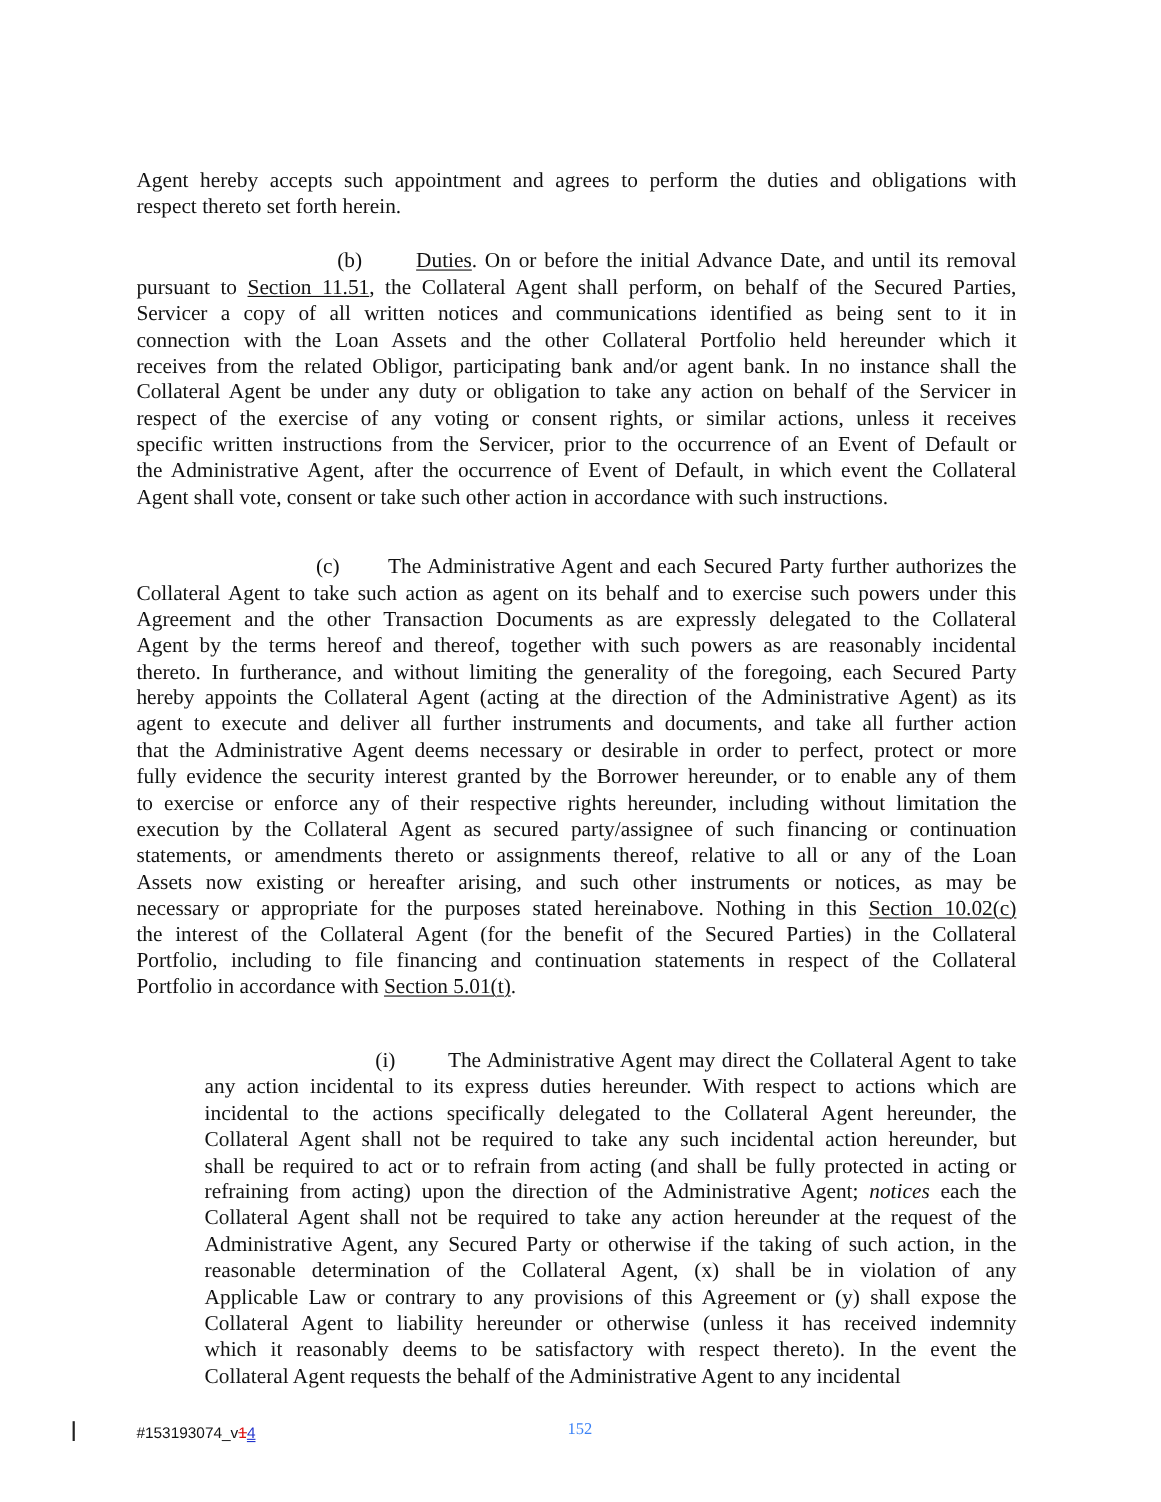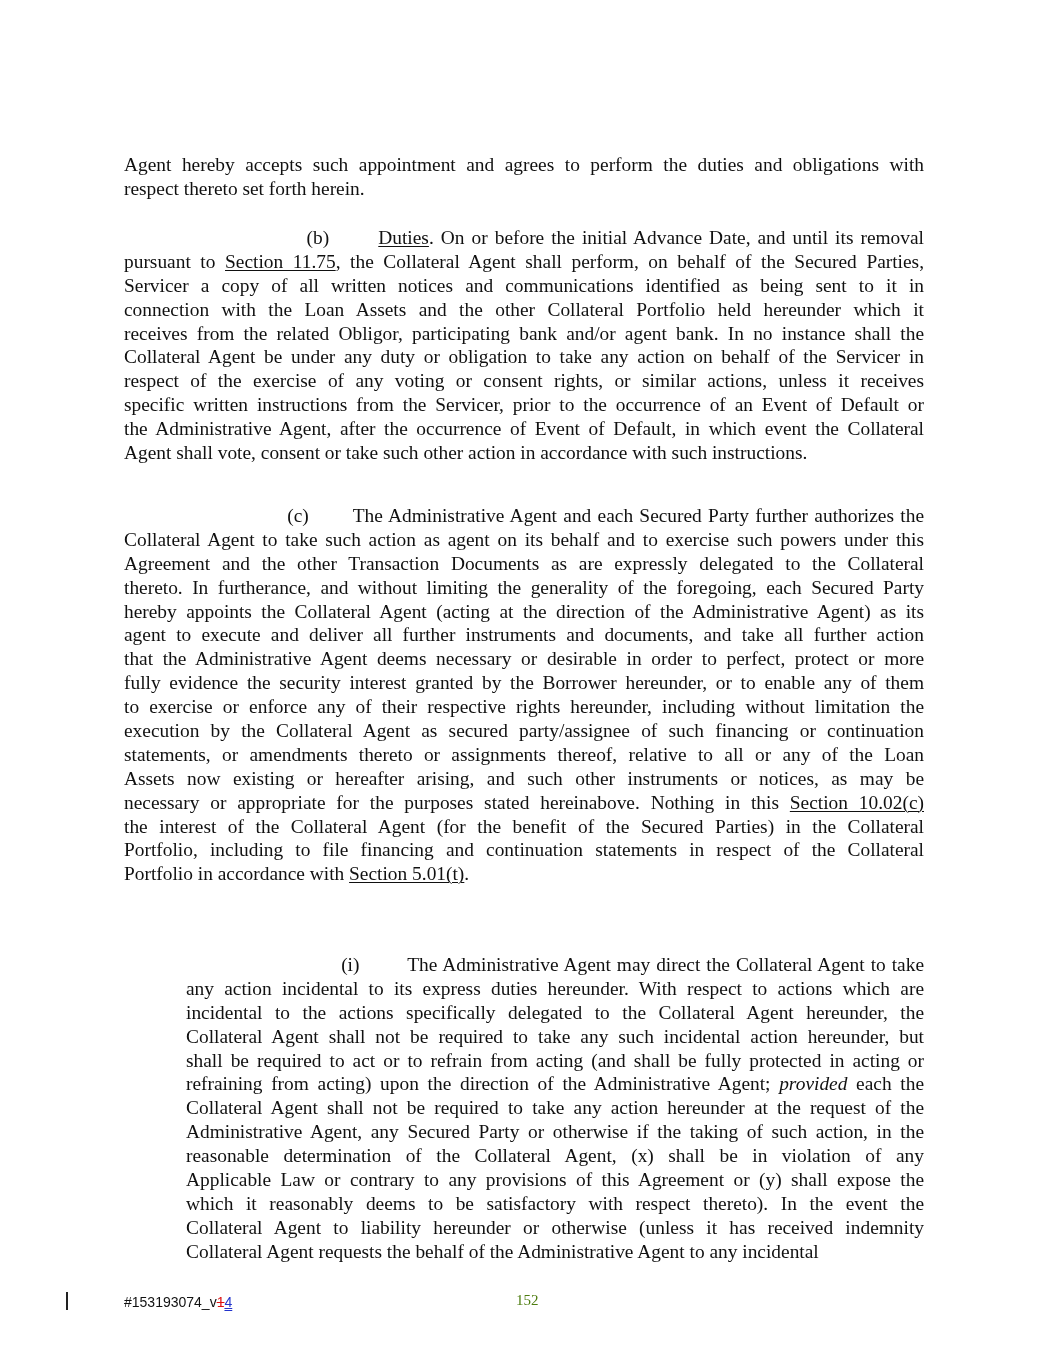--- a/index.html
+++ b/index.html
@@ -15,74 +15,75 @@
   .line.last { text-align-last: left; }
   .para { position: absolute; }
   .p-body { left: 124px; width: 800px; }
   .p-sub { left: 186px; width: 738px; }
   .u { text-decoration: underline; text-underline-offset: 2px; text-decoration-thickness: 1px; }
   .i { font-style: italic; }
   .footer-bar { position: absolute; left: 66px; top: 1264px; width: 2px; height: 18px; background: #222; }
   .footer-id { position: absolute; left: 124px; top: 1266px; font-family: "Liberation Sans", sans-serif; font-size: 14px; color: #111; }
   .del { color: #d11; text-decoration: line-through; }
   .ins { color: #2233cc; text-decoration: underline double; }
-  .page-num { position: absolute; left: 516px; top: 1264px; font-family: "Liberation Serif", serif; font-size: 15px; color: #4d7c0f; }
+  .page-num { position: absolute; left: 516px; top: 1264px; font-family: "Liberation Serif", serif; font-size: 15px; color: #3b82f6; }
 </style>
 </head>
 <body>
 
 <div class="page">
 
   <div class="para p-body text" style="top:125px;">
       <span class="line"><span>Agent hereby accepts such appointment and agrees to perform the duties and obligations with</span></span>
       <span class="line last"><span>respect thereto set forth herein.</span></span>
     </div>
   <div class="para p-body text" style="top:198px;">
       <span class="line"><span>&nbsp;&nbsp;&nbsp;&nbsp;&nbsp;&nbsp;&nbsp;&nbsp;&nbsp;&nbsp;&nbsp;&nbsp;&nbsp;&nbsp;&nbsp;&nbsp;&nbsp;&nbsp;&nbsp;&nbsp;&nbsp;&nbsp;&nbsp;&nbsp;&nbsp;&nbsp;(b)&nbsp;&nbsp;&nbsp;&nbsp;&nbsp;&nbsp;&nbsp;</span><span class="u">Duties</span><span>.  On or before the initial Advance Date, and until its removal</span></span>
-      <span class="line"><span>pursuant to </span><span class="u">Section 11.75</span><span>, the Collateral Agent shall perform, on behalf of the Secured Parties,</span></span>
+      <span class="line"><span>pursuant to </span><span class="u">Section 11.51</span><span>, the Collateral Agent shall perform, on behalf of the Secured Parties,</span></span>
       <span class="line"><span>Servicer a copy of all written notices and communications identified as being sent to it in</span></span>
       <span class="line"><span>connection with the Loan Assets and the other Collateral Portfolio held hereunder which it</span></span>
       <span class="line"><span>receives from the related Obligor, participating bank and/or agent bank.  In no instance shall the</span></span>
       <span class="line"><span>Collateral Agent be under any duty or obligation to take any action on behalf of the Servicer in</span></span>
       <span class="line"><span>respect of the exercise of any voting or consent rights, or similar actions, unless it receives</span></span>
       <span class="line"><span>specific written instructions from the Servicer, prior to the occurrence of an Event of Default or</span></span>
       <span class="line"><span>the Administrative Agent, after the occurrence of Event of Default, in which event the Collateral</span></span>
       <span class="line last"><span>Agent shall vote, consent or take such other action in accordance with such instructions.</span></span>
     </div>
   <div class="para p-body text" style="top:476px;">
       <span class="line"><span>&nbsp;&nbsp;&nbsp;&nbsp;&nbsp;&nbsp;&nbsp;&nbsp;&nbsp;&nbsp;&nbsp;&nbsp;&nbsp;&nbsp;&nbsp;&nbsp;&nbsp;&nbsp;&nbsp;&nbsp;&nbsp;&nbsp;&nbsp;&nbsp;&nbsp;&nbsp;(c)&nbsp;&nbsp;&nbsp;&nbsp;&nbsp;&nbsp;&nbsp;The Administrative Agent and each Secured Party further authorizes the</span></span>
       <span class="line"><span>Collateral Agent to take such action as agent on its behalf and to exercise such powers under this</span></span>
       <span class="line"><span>Agreement and the other Transaction Documents as are expressly delegated to the Collateral</span></span>
+      <span class="line"><span>Agent by the terms hereof and thereof, together with such powers as are reasonably incidental</span></span>
       <span class="line"><span>thereto.  In furtherance, and without limiting the generality of the foregoing, each Secured Party</span></span>
       <span class="line"><span>hereby appoints the Collateral Agent (acting at the direction of the Administrative Agent) as its</span></span>
       <span class="line"><span>agent to execute and deliver all further instruments and documents, and take all further action</span></span>
       <span class="line"><span>that the Administrative Agent deems necessary or desirable in order to perfect, protect or more</span></span>
       <span class="line"><span>fully evidence the security interest granted by the Borrower hereunder, or to enable any of them</span></span>
       <span class="line"><span>to exercise or enforce any of their respective rights hereunder, including without limitation the</span></span>
       <span class="line"><span>execution by the Collateral Agent as secured party/assignee of such financing or continuation</span></span>
       <span class="line"><span>statements, or amendments thereto or assignments thereof, relative to all or any of the Loan</span></span>
       <span class="line"><span>Assets now existing or hereafter arising, and such other instruments or notices, as may be</span></span>
       <span class="line"><span>necessary or appropriate for the purposes stated hereinabove.  Nothing in this </span><span class="u">Section 10.02(c)</span></span>
       <span class="line"><span>the interest of the Collateral Agent (for the benefit of the Secured Parties) in the Collateral</span></span>
       <span class="line"><span>Portfolio, including to file financing and continuation statements in respect of the Collateral</span></span>
       <span class="line last"><span>Portfolio in accordance with </span><span class="u">Section 5.01(t)</span><span>.</span></span>
     </div>
   <div class="para p-sub text" style="top:925px;">
       <span class="line"><span>&nbsp;&nbsp;&nbsp;&nbsp;&nbsp;&nbsp;&nbsp;&nbsp;&nbsp;&nbsp;&nbsp;&nbsp;&nbsp;&nbsp;&nbsp;&nbsp;&nbsp;&nbsp;&nbsp;&nbsp;&nbsp;&nbsp;&nbsp;&nbsp;&nbsp;&nbsp;(i)&nbsp;&nbsp;&nbsp;&nbsp;&nbsp;&nbsp;&nbsp;&nbsp;The Administrative Agent may direct the Collateral Agent to take</span></span>
       <span class="line"><span>any action incidental to its express duties hereunder.  With respect to actions which are</span></span>
       <span class="line"><span>incidental to the actions specifically delegated to the Collateral Agent hereunder, the</span></span>
       <span class="line"><span>Collateral Agent shall not be required to take any such incidental action hereunder, but</span></span>
       <span class="line"><span>shall be required to act or to refrain from acting (and shall be fully protected in acting or</span></span>
-      <span class="line"><span>refraining from acting) upon the direction of the Administrative Agent; </span><span class="i">provided</span><span> each the</span></span>
+      <span class="line"><span>refraining from acting) upon the direction of the Administrative Agent; </span><span class="i">notices</span><span> each the</span></span>
       <span class="line"><span>Collateral Agent shall not be required to take any action hereunder at the request of the</span></span>
       <span class="line"><span>Administrative Agent, any Secured Party or otherwise if the taking of such action, in the</span></span>
       <span class="line"><span>reasonable determination of the Collateral Agent, (x) shall be in violation of any</span></span>
       <span class="line"><span>Applicable Law or contrary to any provisions of this Agreement or (y) shall expose the</span></span>
+      <span class="line"><span>Collateral Agent to liability hereunder or otherwise (unless it has received indemnity</span></span>
       <span class="line"><span>which it reasonably deems to be satisfactory with respect thereto).  In the event the</span></span>
-      <span class="line"><span>Collateral Agent to liability hereunder or otherwise (unless it has received indemnity</span></span>
       <span class="line last"><span>Collateral Agent requests the behalf of the Administrative Agent to any incidental</span></span>
     </div>
 
   <div class="footer-bar"></div>
   <div class="footer-id">
     <span>#153193074_v</span><span class="del">1</span><span class="ins">4</span>
   </div>
   <div class="page-num">152</div>
 </div>
 

